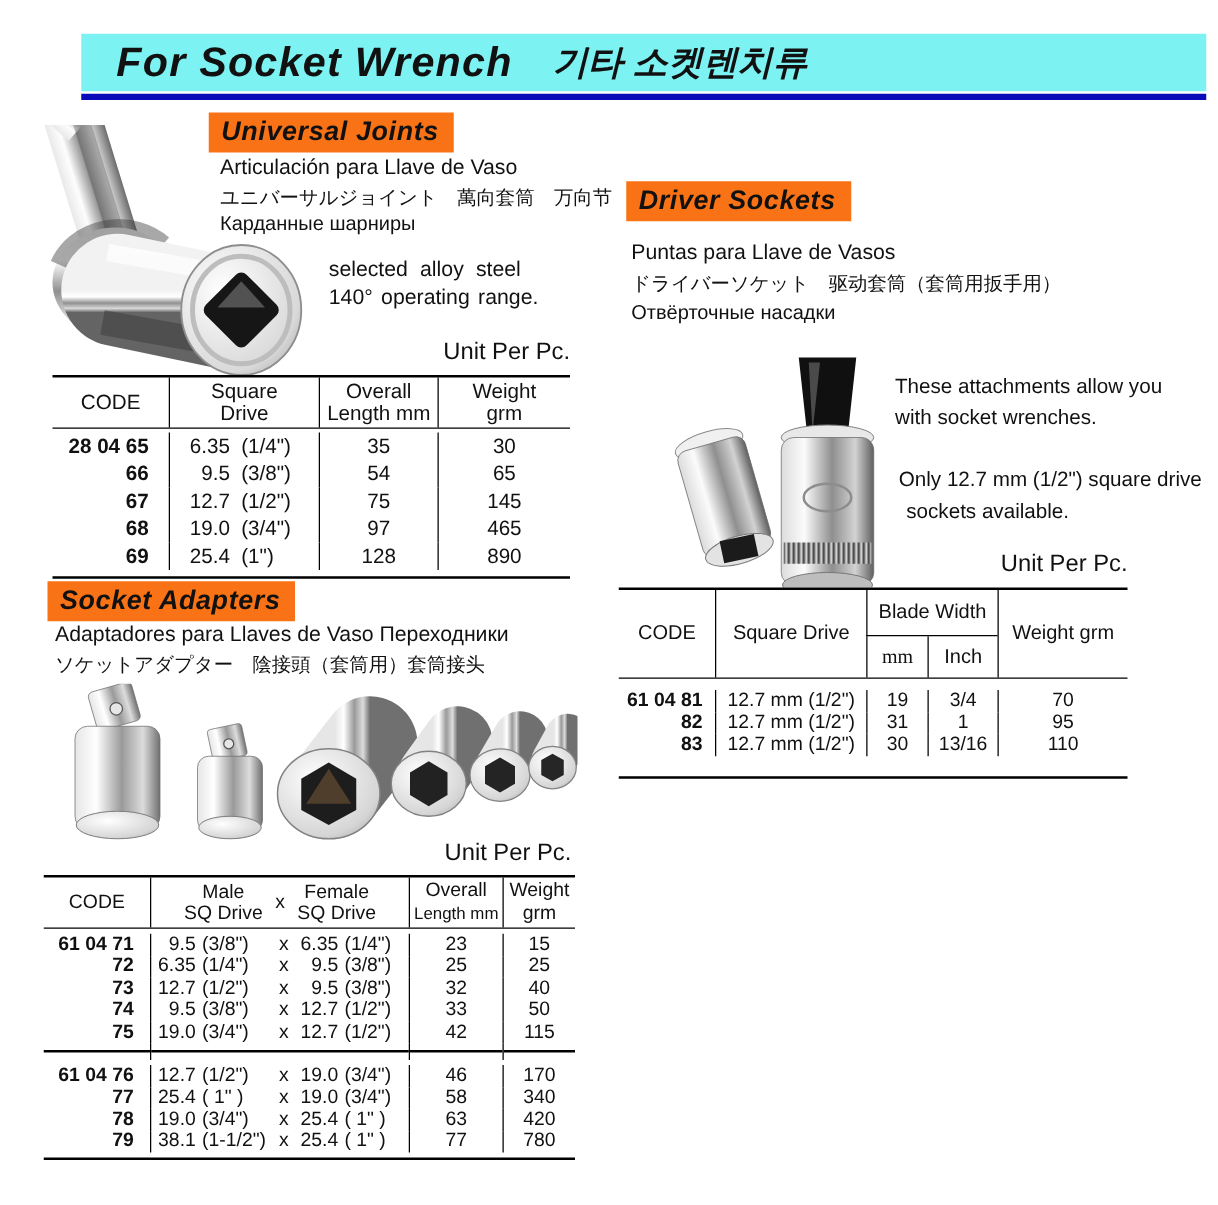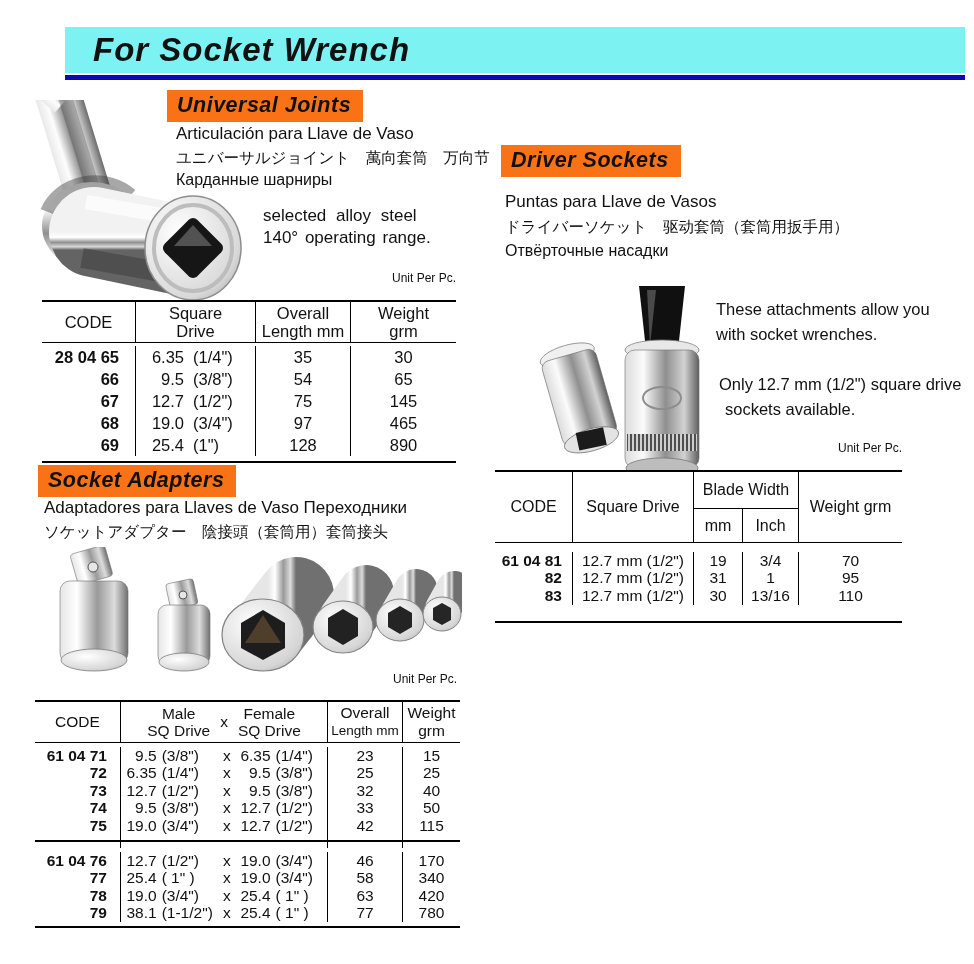--- a/index.html
+++ b/index.html
@@ -19,21 +19,21 @@
   .hdr-rule{left:65px;top:75px;width:900px;height:5px;background:#0a0ab8;}
 
   
   .sec-label{background:#f97316;font-style:italic;font-weight:bold;font-size:21.5px;
     padding:3px 12px 4px 10px;letter-spacing:.5px;white-space:nowrap;}
 
   .txt{white-space:nowrap;}
   .t17{font-size:17px;}
   .t16{font-size:16px;}
   .t15{font-size:15.5px;}
-  .unit-label{font-size:12px;text-align:right;}
+  .unit-label{font-size:19px;text-align:right;}
 
   
   .tbl{border-top:2.5px solid #000;border-bottom:2.5px solid #000;background:#fff;}
   .grid{display:grid;}
   .cell{display:flex;align-items:center;justify-content:center;white-space:nowrap;}
   .bl{border-left:1.5px solid #000;}
   .two-line{flex-direction:column;line-height:18px;}
   .hrow{border-bottom:1.5px solid #000;}
   .code-cell{justify-content:flex-end;font-weight:bold;}
   .row{display:contents;}
@@ -60,32 +60,33 @@
   .t2 .f1{display:inline-block;width:36px;text-align:right;}
   .t2 .f2{display:inline-block;width:52px;text-align:left;padding-left:5px;}
   .t2 .sep{height:13px;background:linear-gradient(#000,#000) center/100% 2px no-repeat;}
 
   
   .t3h{display:grid;grid-template-columns:77px 121px 49px 56px 104px;
     grid-template-rows:37px 33px;border-bottom:1.5px solid #000;font-size:16px;}
   .t3h .c-code{grid-row:1/3;grid-column:1;}
   .t3h .c-drive{grid-row:1/3;grid-column:2;}
   .t3h .c-blade{grid-row:1;grid-column:3/5;border-bottom:1.5px solid #000;}
-  .t3h .c-mm{grid-row:2;grid-column:3;}
+  .t3h .c-mm{grid-row:2;grid-column:3;font-family:Liberation Serif, serif;}
   .t3h .c-inch{grid-row:2;grid-column:4;}
   .t3h .c-wt{grid-row:1/3;grid-column:5;}
   .t3 .body{grid-template-columns:77px 121px 49px 56px 104px;grid-auto-rows:17.5px;
     padding:9px 0 16px 0;font-size:15.5px;}
   .t3 .code-cell{padding-right:10px;}
 </style>
 </head>
 <body>
 
 <div class="abs hdr-band">
   <span class="hdr-title">For Socket Wrench</span>
+  <span class="hdr-ko">기타 소켓렌치류</span>
 </div>
 <div class="abs hdr-rule"></div>
 
 <svg class="abs" style="left:2px;top:100px;" width="243" height="208" viewBox="0 0 243 208">
   <defs>
     <linearGradient id="crV" x1="0" y1="0" x2="1" y2="0">
       <stop offset="0" stop-color="#e9e9e9"></stop>
         <stop offset="0.22" stop-color="#fdfdfd"></stop>
       <stop offset="0.5" stop-color="#8f8f8f"></stop>
         <stop offset="0.75" stop-color="#d6d6d6"></stop>

